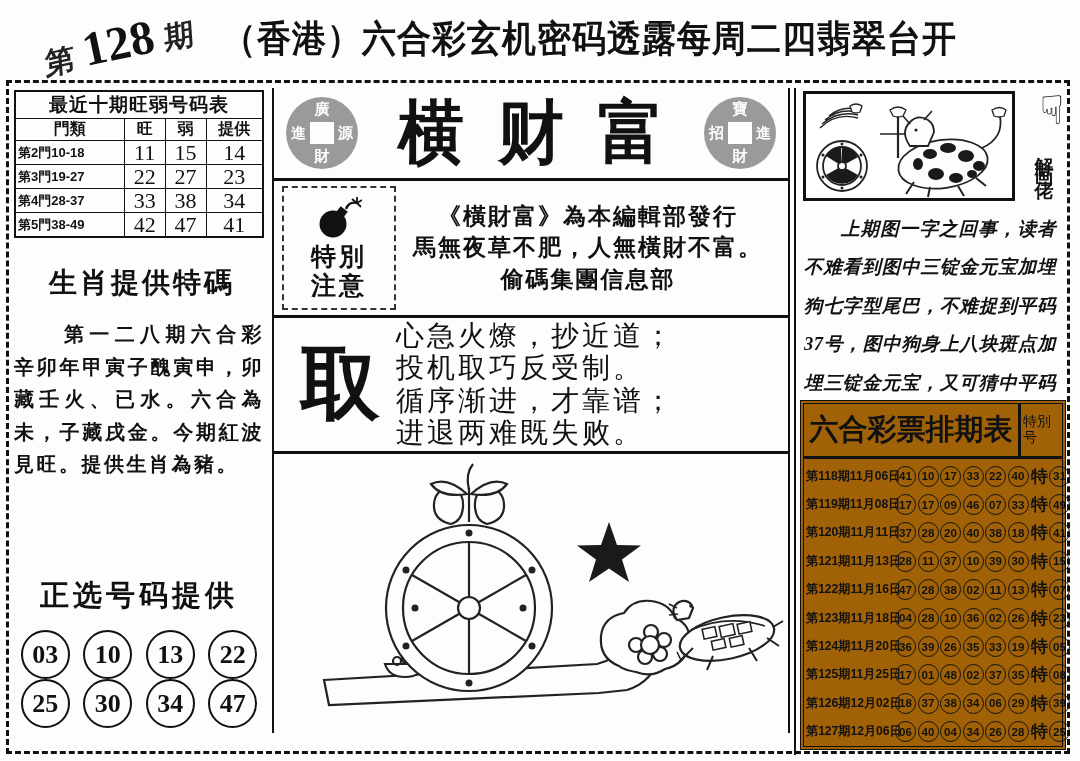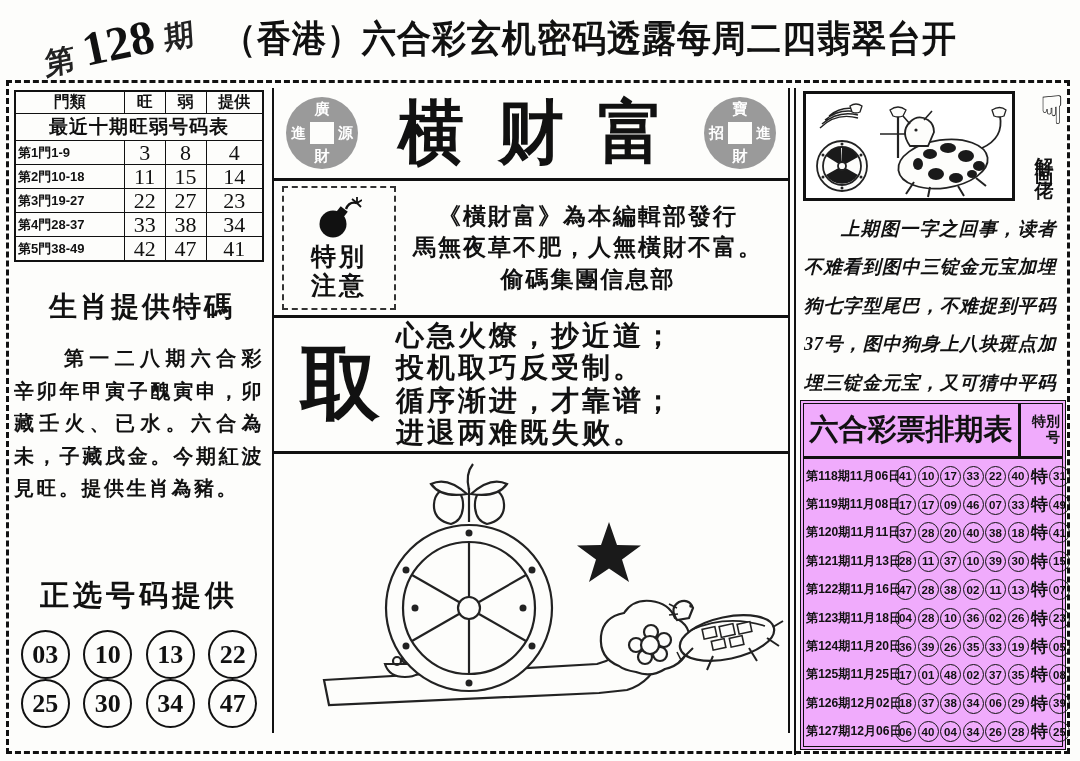--- a/index.html
+++ b/index.html
@@ -55,44 +55,44 @@
 
   .notice{height:137px;border-bottom:3px solid #111;display:flex;align-items:center;
           padding:5px 8px;box-sizing:border-box;}
   .notice-box{width:110px;height:120px;border:2.5px dashed #333;flex:none;display:flex;
               flex-direction:column;align-items:center;justify-content:center;gap:2px;}
   .notice-box-label{font-size:25px;font-weight:900;line-height:1.08;letter-spacing:3px;text-align:center;}
   .notice-text{flex:1;text-align:center;font-size:23px;font-weight:bold;line-height:1.35;letter-spacing:2px;}
 
   .poem{height:136px;border-bottom:3px solid #111;display:flex;align-items:center;box-sizing:border-box;}
   .poem-lead{font-size:80px;font-weight:900;margin:0 16px 0 26px;flex:none;}
-  .poem-lines{font-size:28px;font-weight:700;line-height:1.16;letter-spacing:3px;}
+  .poem-lines{font-size:28px;font-weight:400;line-height:1.16;letter-spacing:3px;}
 
   .illus{height:272px;display:flex;align-items:flex-end;justify-content:center;}
 
   
   .right-col{position:absolute;left:794px;top:88px;width:278px;height:667px;
              border-left:2px solid #111;box-sizing:border-box;}
   .cow-box{position:absolute;left:7px;top:3px;width:212px;height:110px;border:3px solid #111;
            box-sizing:border-box;background:#fff;}
   .hand-glyph{position:absolute;right:8px;top:2px;font-size:40px;line-height:1;
               font-family:"DejaVu Sans",sans-serif;}
   .caption-vert{position:absolute;right:15px;top:54px;writing-mode:vertical-rl;
                 font-size:19px;font-weight:900;letter-spacing:12px;}
   .analysis{position:absolute;left:8px;top:122px;width:252px;font-size:18.5px;font-weight:bold;
             font-style:italic;line-height:2.08;letter-spacing:0.5px;text-indent:2em;text-align:justify;}
   .sched{position:absolute;left:4px;top:312px;width:266px;height:350px;border:4px double #111;
-         box-sizing:border-box;background:#f0abfc;}
+         box-sizing:border-box;background:#a16207;}
   .sched-hdr{display:flex;border-bottom:3px solid #111;height:52px;}
   .sched-title{flex:1;display:flex;align-items:center;justify-content:center;
                font-size:29px;font-weight:900;letter-spacing:0px;border-right:3px solid #111;
                transform-origin:center;white-space:nowrap;}
   .sched-spec-hdr{width:37px;flex:none;display:flex;align-items:center;justify-content:center;
-                  font-size:14px;font-weight:700;line-height:1.15;word-break:break-all;
-                  text-align:right;padding:2px;}
+                  font-size:14px;font-weight:400;line-height:1.15;word-break:break-all;
+                  text-align:left;padding:2px;}
   .sched-rows{padding:3px 1px 0 2px;}
   .sched-row{display:flex;align-items:center;height:28.4px;white-space:nowrap;}
   .sched-label{font-family:"Liberation Sans",sans-serif;font-weight:bold;font-size:12.5px;
                width:89px;flex:none;transform:scaleX(0.97);transform-origin:left center;}
   .num-circle{flex:none;width:21px;height:21px;box-sizing:border-box;border:1.5px solid #111;
               border-radius:50%;display:inline-flex;align-items:center;justify-content:center;
               font-size:11.5px;font-weight:bold;margin-right:1.5px;
               font-family:"Liberation Sans",sans-serif;}
   .te-char{font-size:17px;font-weight:900;margin:0 1px;flex:none;}
   svg{display:block;}
@@ -110,36 +110,30 @@
     </div>
     <div class="main-title">（香港）六合彩玄机密码透露每周二四翡翠台开</div>
   </div>
 
   <div class="frame"></div>
 
   <div class="left-col">
     <table class="hw">
       <tbody>
         <tr>
+            <td colspan="4" class="hw-title">最近十期旺弱号码表</td>
+          </tr>
+        <tr>
           <td class="hw-head">門類</td>
           <td class="hw-head">旺</td>
           <td class="hw-head">弱</td>
           <td class="hw-head">提供</td>
         </tr>
-        <tr>
-            <td colspan="4" class="hw-title">最近十期旺弱号码表</td>
-          </tr>
       </tbody>
       <tbody>
-          <tr>
-            <td class="hw-label">第1門1-9</td>
-            <td class="hw-val">3</td>
-            <td class="hw-val">8</td>
-            <td class="hw-val">4</td>
-          </tr>
           <tr>
             <td class="hw-label">第2門10-18</td>
             <td class="hw-val">11</td>
             <td class="hw-val">15</td>
             <td class="hw-val">14</td>
           </tr>
           <tr>
             <td class="hw-label">第3門19-27</td>
             <td class="hw-val">22</td>
             <td class="hw-val">27</td>

